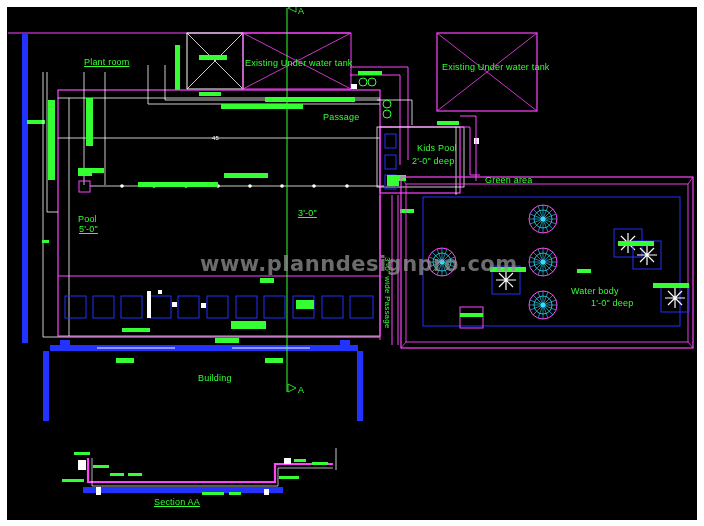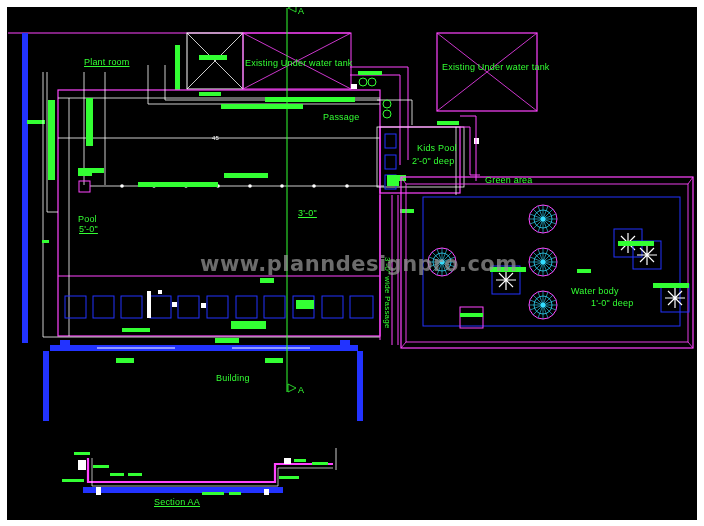--- a/index.html
+++ b/index.html
@@ -244,19 +244,19 @@
     <span class="lbl" style="left:205px; top:128px; color:#ffffff; font-size:6px;">45</span>
     <span class="lbl" style="left:478px; top:122px;margin-top:47px;">Green area</span>
     <span class="lbl" style="left:410px; top:137px;">Kids Pool</span>
     <span class="lbl" style="left:405px; top:150px;">2'-0" deep</span>
     <span class="lbl" style="left:71px; top:208px;">Pool</span>
     <span class="lbl" style="left:72px; top:218px; text-decoration:underline;">5'-0"</span>
     <span class="lbl" style="left:291px; top:202px; text-decoration:underline;">3'-0"</span>
     <span class="lbl vert" style="left:376px; top:250px;">3'-0" wide Passage</span>
     <span class="lbl" style="left:564px; top:280px;">Water body</span>
     <span class="lbl" style="left:584px; top:292px;">1'-0" deep</span>
-    <span class="lbl" style="left:184px; top:367px;padding-left:25px;">Building</span>
+    <span class="lbl" style="left:166px; top:367px;padding-left:25px;">Building</span>
     <span class="lbl" style="left:147px; top:491px;text-decoration:underline;">Section AA</span>
     <span class="lbl" style="left:291px; top:0px; color:#33ff33;">A</span>
     <span class="lbl" style="left:291px; top:379px;">A</span>
     <span class="watermark" style="left:193px; top:245px;">www.planndesignpro.com</span>
   </div>
 </div>
 
 </body></html>

